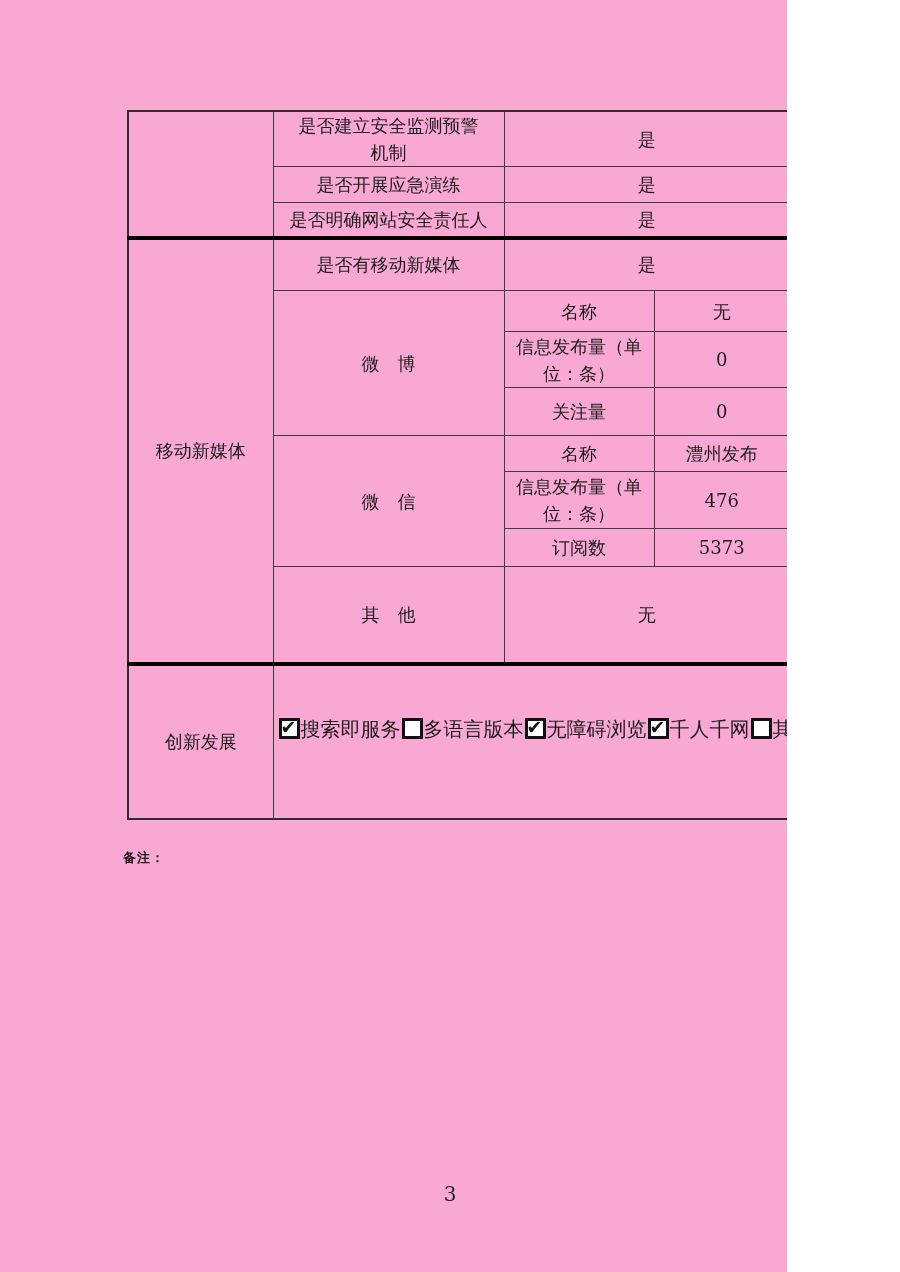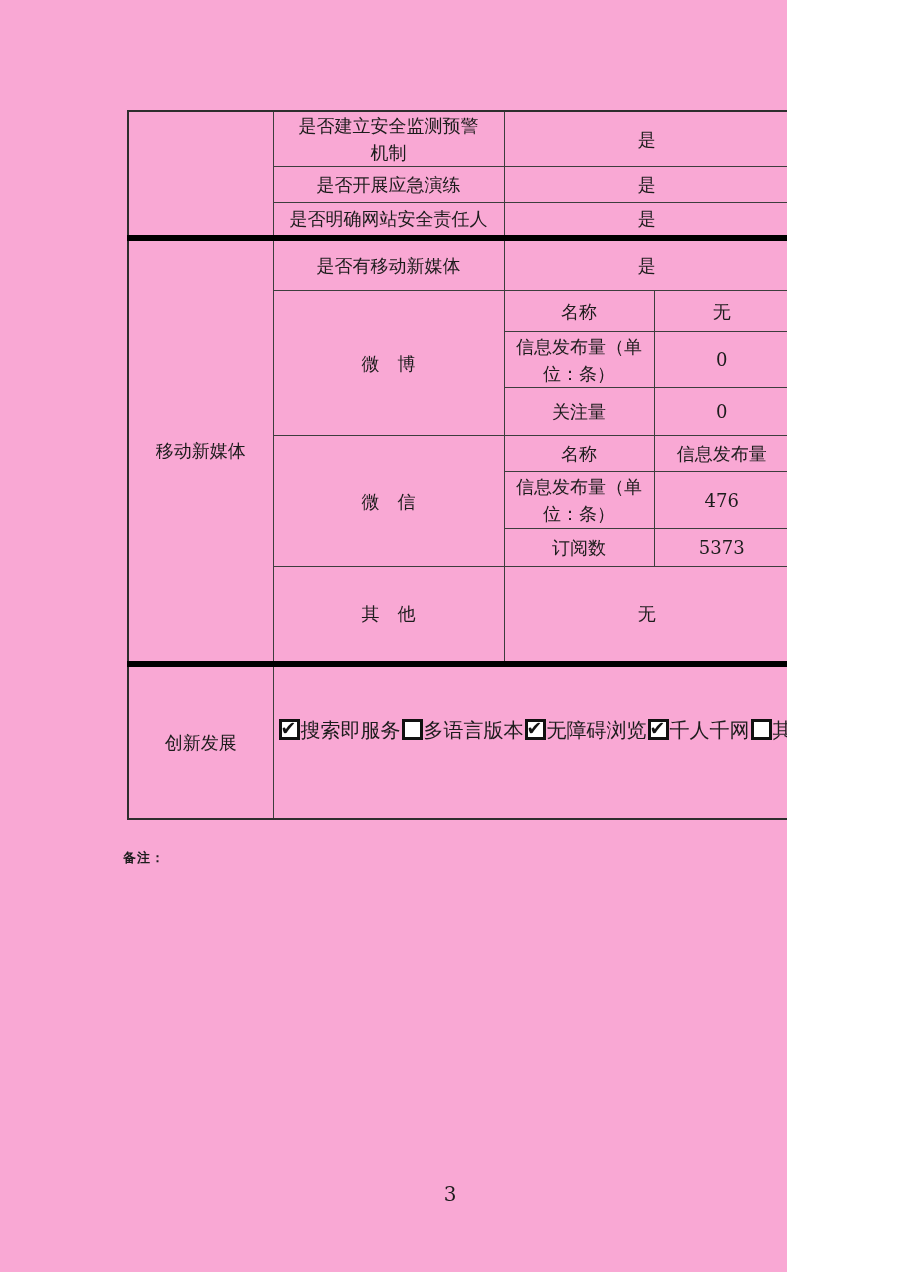--- a/index.html
+++ b/index.html
@@ -30,21 +30,21 @@
     vertical-align: middle;
     font-size: 18px;
     padding: 0 4px;
     line-height: 27px;
     overflow: hidden;
   }
   table.doc {
     border: 2px solid #2e2e2e;
   }
   tr.section-start > td {
-    border-top: 6px solid #000000;
+    border-top: 4px solid #000000;
   }
   
   tr.r1  { height: 53px; }
   tr.r2  { height: 36px; }
   tr.r3  { height: 35px; }
   tr.r4  { height: 53px; }
   tr.r5  { height: 41px; }
   tr.r6  { height: 56px; }
   tr.r7  { height: 48px; }
   tr.r8  { height: 36px; }
@@ -146,21 +146,21 @@
         <td class="wrap">信息发布量（单位：条）</td>
         <td>0</td>
       </tr>
       <tr class="r7">
         <td>关注量</td>
         <td>0</td>
       </tr>
       <tr class="r8">
         <td rowspan="3">微　信</td>
         <td>名称</td>
-        <td>信息发布量</td>
+        <td>澧州发布</td>
       </tr>
       <tr class="r9">
         <td class="wrap">信息发布量（单位：条）</td>
         <td>476</td>
       </tr>
       <tr class="r10">
         <td>订阅数</td>
         <td>5373</td>
       </tr>
       <tr class="r11">

